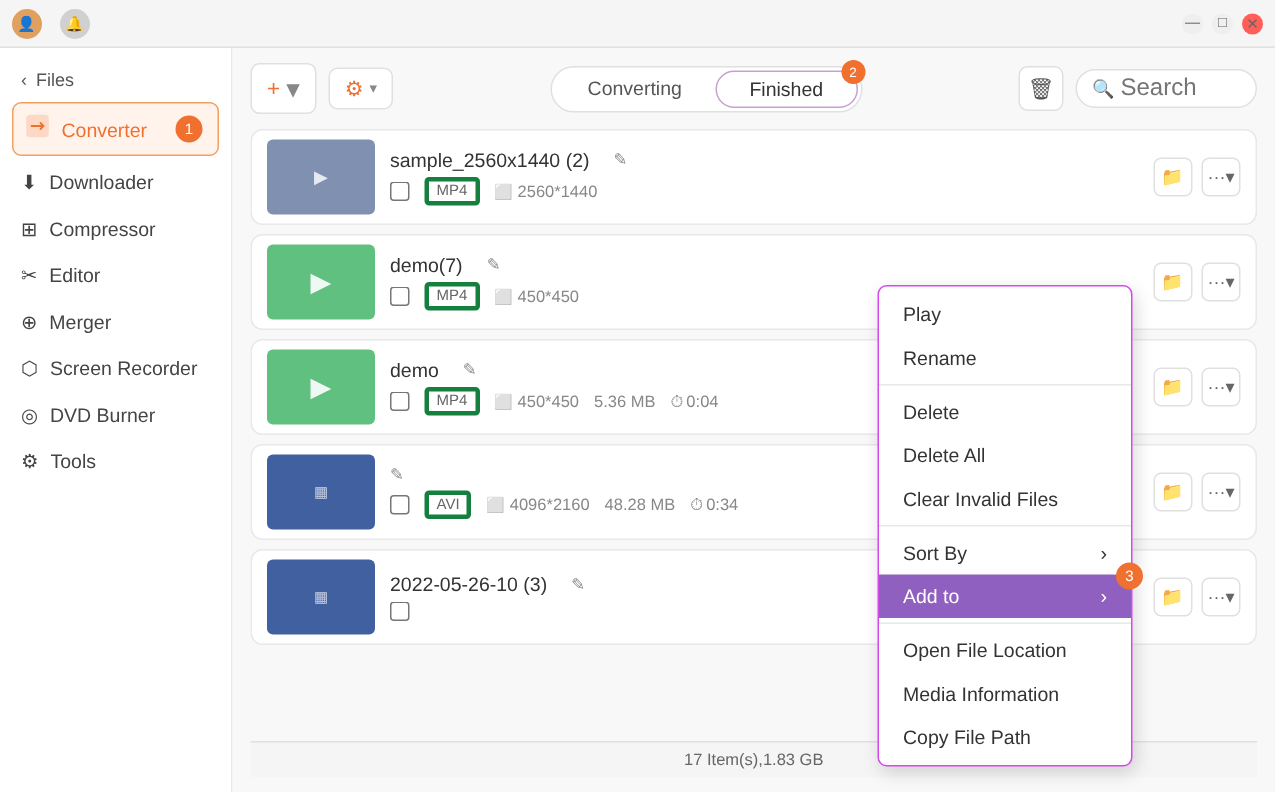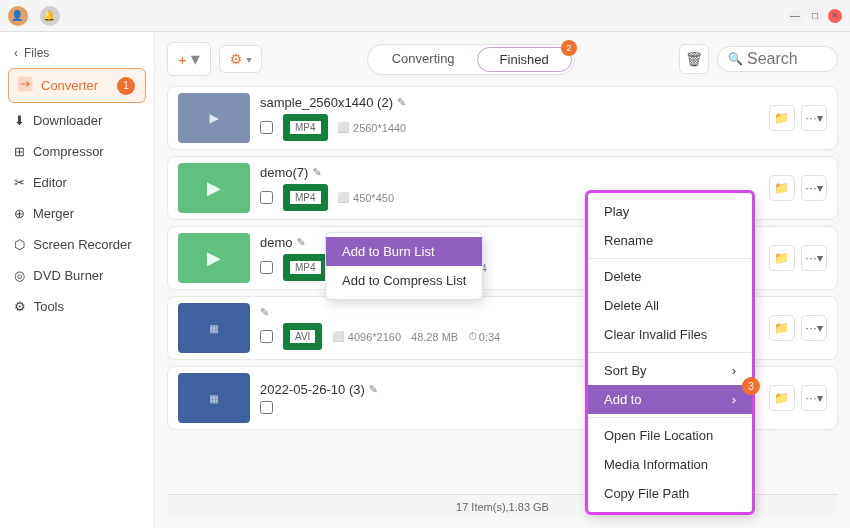--- a/index.html
+++ b/index.html
@@ -175,30 +175,30 @@
       display: flex; align-items: center; justify-content: center;
       color: white;
       font-size: 18px;
     }
     .file-thumb.green { background: #60c080; }
     .file-info { flex: 1; }
     .file-name {
       font-size: 13px;
       font-weight: 500;
       color: #333;
-      display: flex; align-items: center; gap: 4px;
+      display: flex; align-items: center; gap: 16px;
     }
     .file-meta {
       display: flex; align-items: center; gap: 10px;
       margin-top: 4px;
       font-size: 11px;
       color: #888;
     }
     .meta-tag {
-      border: 7px solid #15803d;
+      border: 3px solid #15803d;
       border-radius: 3px;
       padding: 1px 5px;
       font-size: 10px;
       color: #666;
     }
     .file-actions {
       display: flex; align-items: center; gap: 6px;
       margin-left: auto;
     }
     .action-btn {
@@ -215,21 +215,21 @@
     .context-menu-overlay {
       position: absolute;
       top: 0; left: 0; right: 0; bottom: 0;
       z-index: 100;
     }
     .context-menu {
       position: absolute;
       top: 158px;
       left: 430px;
       background: white;
-      border: 3px solid #d946ef;
+      border: 1px solid #d946ef;
       border-radius: 6px;
       box-shadow: 2px 4px 12px rgba(0,0,0,0.15);
       min-width: 170px;
       z-index: 200;
       padding: 4px 0;
     }
     .menu-item {
       padding: 7px 16px;
       cursor: pointer;
       font-size: 13px;
@@ -551,28 +551,20 @@
           <span>Open File Location</span>
         </div>
         <div class="menu-item">
           <span>Media Information</span>
         </div>
         <div class="menu-item">
           <span>Copy File Path</span>
         </div>
       </div>
 
-      <div class="submenu">
-        <div class="submenu-item highlighted" style="background:#9060c0; color:white;">
-          <span>Add to Burn List</span>
-        </div>
-        <div class="submenu-item">
-          <span>Add to Compress List</span>
-        </div>
-      </div>
     </div>
 
     <div class="status-bar">
       <span>17 Item(s),1.83 GB</span>
     </div>
 
   </div>
 </div>
 
 </body></html>

